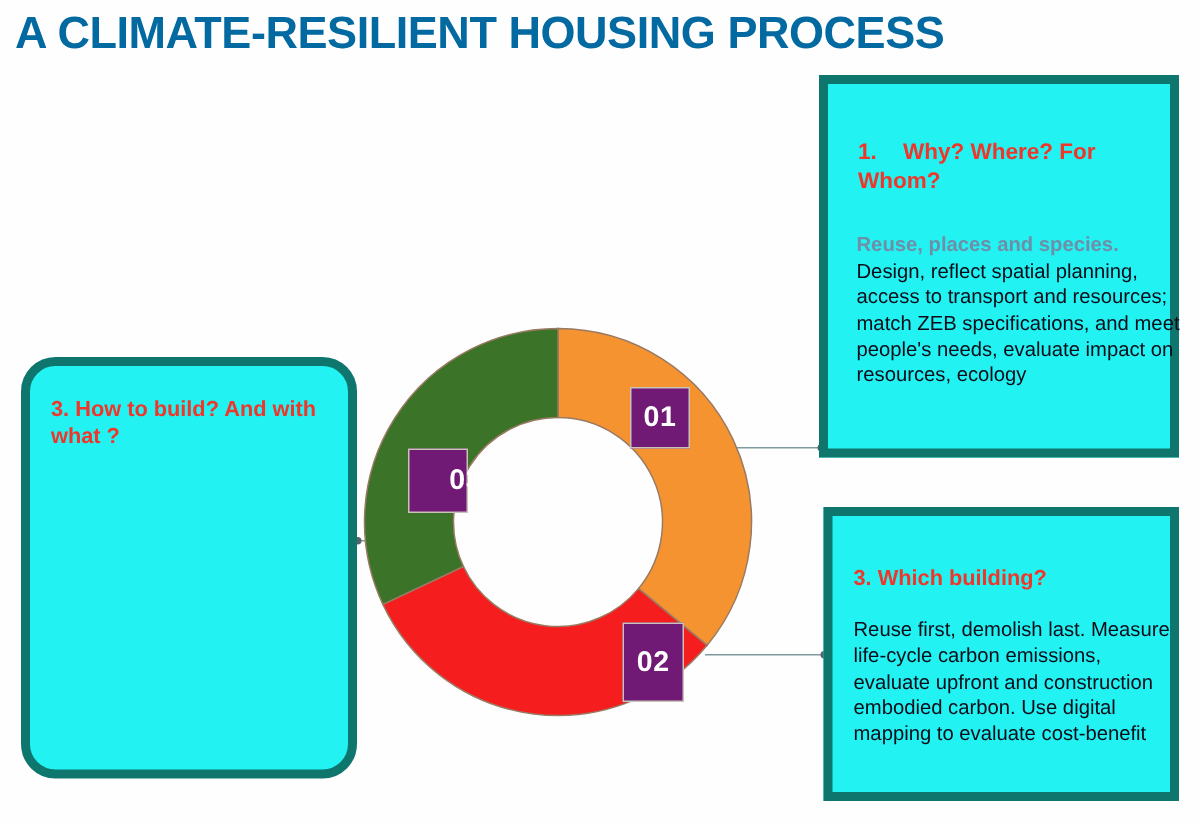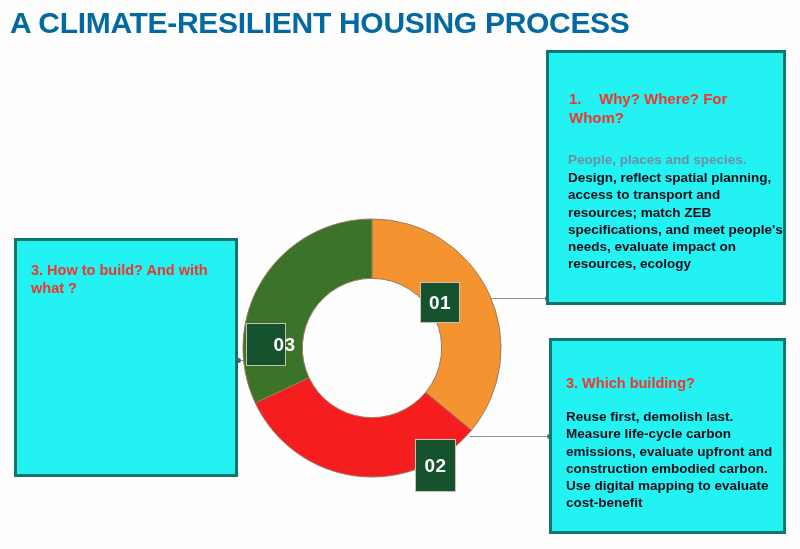--- a/index.html
+++ b/index.html
@@ -35,39 +35,39 @@
     letter-spacing: -0.3px;
     color: #0369a1;
     font-family: "Liberation Sans", sans-serif;
     white-space: nowrap;
   }
 
   
   .info-box {
     position: absolute;
     background: #22f2f2;
-    border: 3px solid #0f766e;
+    border: 6px solid #0f766e;
     box-sizing: border-box;
     box-shadow: 0 0 0 0 rgba(0,0,0,0);
   }
   .info-box .heading {
     color: #f0362a;
     font-weight: bold;
     font-size: 14.5px;
     line-height: 1.25;
   }
   .info-box .subline {
     color: #6f8fa8;
     font-weight: bold;
     font-size: 13.5px;
     line-height: 1.28;
   }
   .info-box .body {
     color: #0d0d1a;
-    font-weight: bold;
+    font-weight: normal;
     font-size: 13.5px;
     line-height: 1.28;
   }
 
   
   #box-1 {
     left: 546px;
     top: 50px;
     width: 240px;
     height: 255px;
@@ -113,21 +113,22 @@
     left: 14px;
     top: 67px;
     width: 216px;
   }
 
   
   #box-3 {
     left: 14px;
     top: 238px;
     width: 224px;
-    height: 239px;
+    height: 281px;
+    border-radius: 23px;
   }
   #box-3 .heading {
     position: absolute;
     left: 14px;
     top: 20px;
     width: 200px;
   }
   #box-3 .body {
     position: absolute;
     left: 13px;
@@ -176,35 +177,34 @@
     left: 241px;
     top: 217px;
     width: 262px;
     height: 264px;
   }
   #donut-svg { display: block; }
 
   
   .badge {
     position: absolute;
-    background: #14532d;
+    background: #701a75;
     border: 1px solid #c9c2b8;
     color: #ffffff;
     font-weight: bold;
     font-size: 19px;
     font-family: "Liberation Sans", sans-serif;
     display: flex;
     align-items: center;
     justify-content: center;
     box-sizing: border-box;
     letter-spacing: 0.5px;
-    margin-top: 24px;
   }
   #badge-01 { left: 420px; top: 258px;  width: 40px; height: 41px; }
-  #badge-03 { left: 246px; top: 299px;  width: 40px; height: 43px; padding-left: 37px; }
+  #badge-03 { left: 272px; top: 299px;  width: 40px; height: 43px; padding-left: 37px; }
   #badge-02 { left: 415px; top: 415px;  width: 41px; height: 53px; }
 </style>
 </head>
 <body>
 
 <div id="slide">
 
   <div id="page-title">A CLIMATE-RESILIENT HOUSING PROCESS</div>
 
   <div class="connector" id="connector-1">
@@ -228,21 +228,21 @@
   </div>
 
   <div class="badge" id="badge-01">01</div>
   <div class="badge" id="badge-02">02</div>
   <div class="badge" id="badge-03">03</div>
 
   <div class="info-box" id="box-1">
     <div class="heading">
       <span class="num">1.</span><span>Why? Where? For Whom?</span>
     </div>
-    <div class="subline">People, places and species.</div>
+    <div class="subline">Reuse, places and species.</div>
     <div class="body">Design, reflect spatial planning, access to transport and resources; match ZEB specifications, and meet people's needs, evaluate impact on resources, ecology</div>
   </div>
 
   <div class="info-box" id="box-2">
     <div class="heading">3. Which building?</div>
     <div class="body">Reuse first, demolish last. Measure life-cycle carbon emissions, evaluate upfront and construction embodied carbon. Use digital mapping to evaluate cost-benefit</div>
   </div>
 
   <div class="info-box" id="box-3">
     <div class="heading">3. How to build? And with what ?</div>

